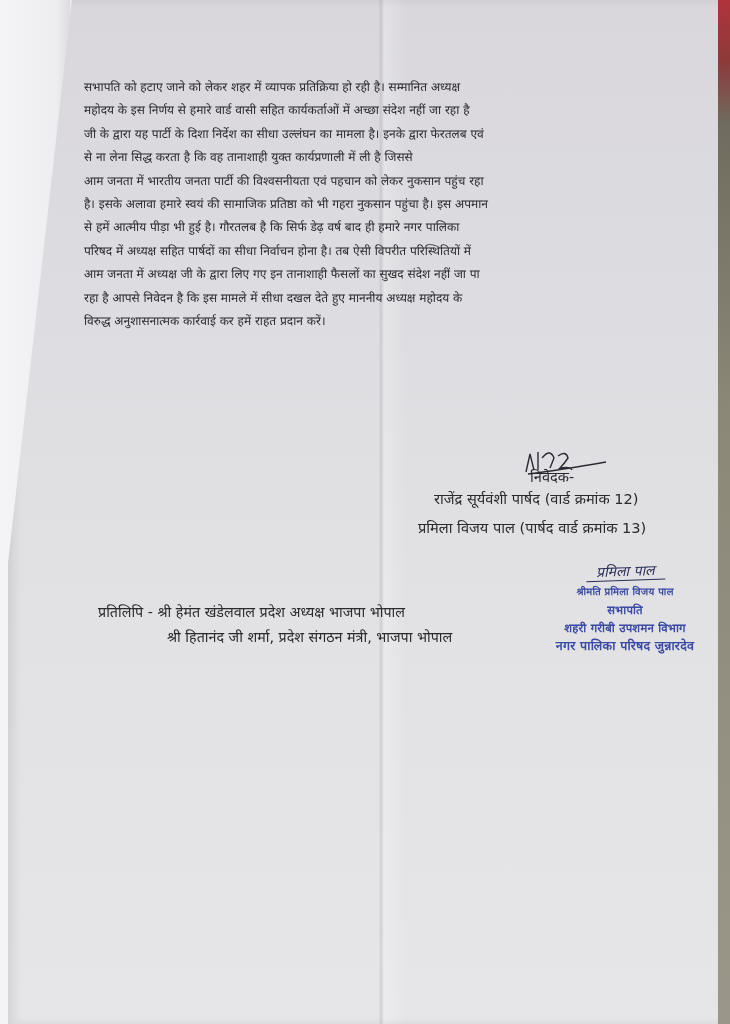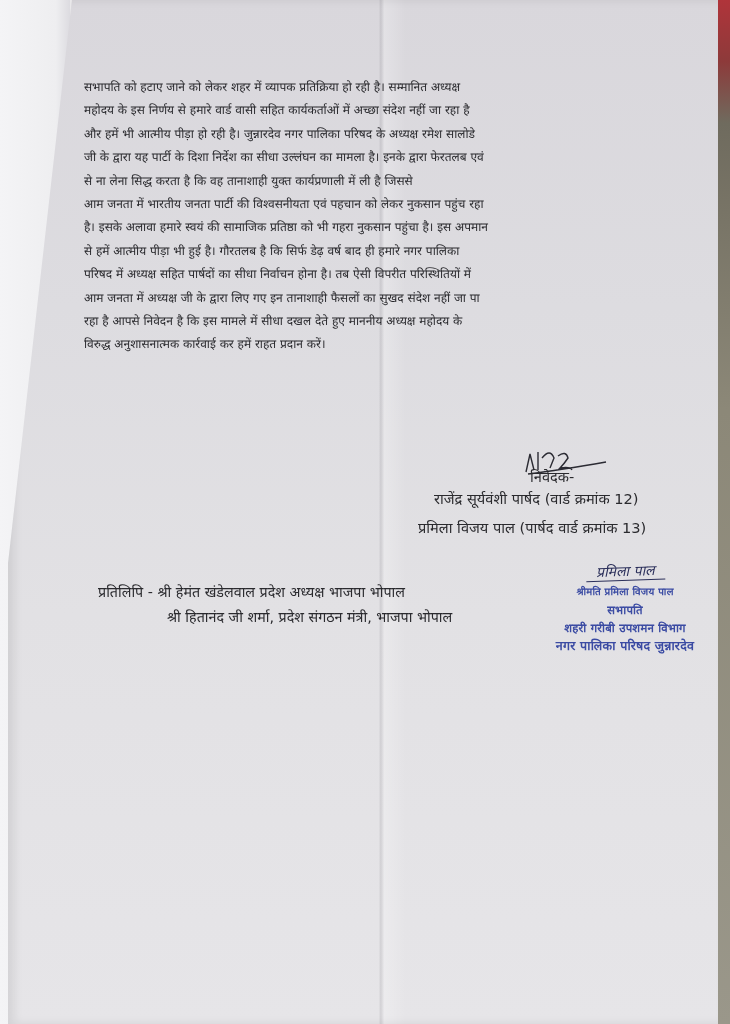--- a/index.html
+++ b/index.html
@@ -27,21 +27,21 @@
     .text {
       position:absolute; left:84px; top:76px; width:630px;
       color:#2a2a2e; font-size:12px; line-height:23.4px;
     }
     .text p { margin:0; white-space:nowrap; }
     .sign-block { position:absolute; color:#2a2a2e; font-size:14.6px; }
     .sig-scribble { position:absolute; left:520px; top:444px; width:90px; height:40px; }
     .nivedak { left:530px; top:466px; }
     .name1 { left:434px; top:488px; }
     .name2 { left:418px; top:517px; }
-    .cc { position:absolute; left:98px; top:580px; color:#2a2a2e; font-size:14.3px; line-height:25px; }
+    .cc { position:absolute; left:98px; top:600px; color:#2a2a2e; font-size:14.3px; line-height:25px; }
     .cc .row { white-space:nowrap; }
     .cc .indent { padding-left:69px; }
     .stamp {
       position:absolute; left:530px; top:562px; width:190px; text-align:center;
       color:#2d3f9e; font-weight:bold; font-size:11.5px; line-height:18px;
     }
     .stamp .handwritten {
       color:#2b2f5a; font-weight:normal; font-size:14px; font-style:italic;
       border-bottom:1.5px solid #2b2f5a; display:inline-block; padding:0 10px; margin-bottom:2px;
       transform:rotate(-2deg);
@@ -53,21 +53,20 @@
 </head>
 <body>
 
 <div class="bg-left"></div>
 <div class="bg-right"></div>
 <div class="paper"></div>
 
 <div class="text">
   <p>सभापति को हटाए जाने को लेकर शहर में व्यापक प्रतिक्रिया हो रही है। सम्मानित अध्यक्ष</p>
   <p>महोदय के इस निर्णय से हमारे वार्ड वासी सहित कार्यकर्ताओं में अच्छा संदेश नहीं जा रहा है</p>
-  <p>और हमें भी आत्मीय पीड़ा हो रही है। जुन्नारदेव नगर पालिका परिषद के अध्यक्ष रमेश सालोडे</p>
   <p>जी के द्वारा यह पार्टी के दिशा निर्देश का सीधा उल्लंघन का मामला है। इनके द्वारा फेरतलब एवं</p>
   <p>से ना लेना सिद्ध करता है कि वह तानाशाही युक्त कार्यप्रणाली में ली है जिससे</p>
   <p>आम जनता में भारतीय जनता पार्टी की विश्वसनीयता एवं पहचान को लेकर नुकसान पहुंच रहा</p>
   <p>है। इसके अलावा हमारे स्वयं की सामाजिक प्रतिष्ठा को भी गहरा नुकसान पहुंचा है। इस अपमान</p>
   <p>से हमें आत्मीय पीड़ा भी हुई है। गौरतलब है कि सिर्फ डेढ़ वर्ष बाद ही हमारे नगर पालिका</p>
   <p>परिषद में अध्यक्ष सहित पार्षदों का सीधा निर्वाचन होना है। तब ऐसी विपरीत परिस्थितियों में</p>
   <p>आम जनता में अध्यक्ष जी के द्वारा लिए गए इन तानाशाही फैसलों का सुखद संदेश नहीं जा पा</p>
   <p>रहा है आपसे निवेदन है कि इस मामले में सीधा दखल देते हुए माननीय अध्यक्ष महोदय के</p>
   <p>विरुद्ध अनुशासनात्मक कार्रवाई कर हमें राहत प्रदान करें।</p>
 </div>

